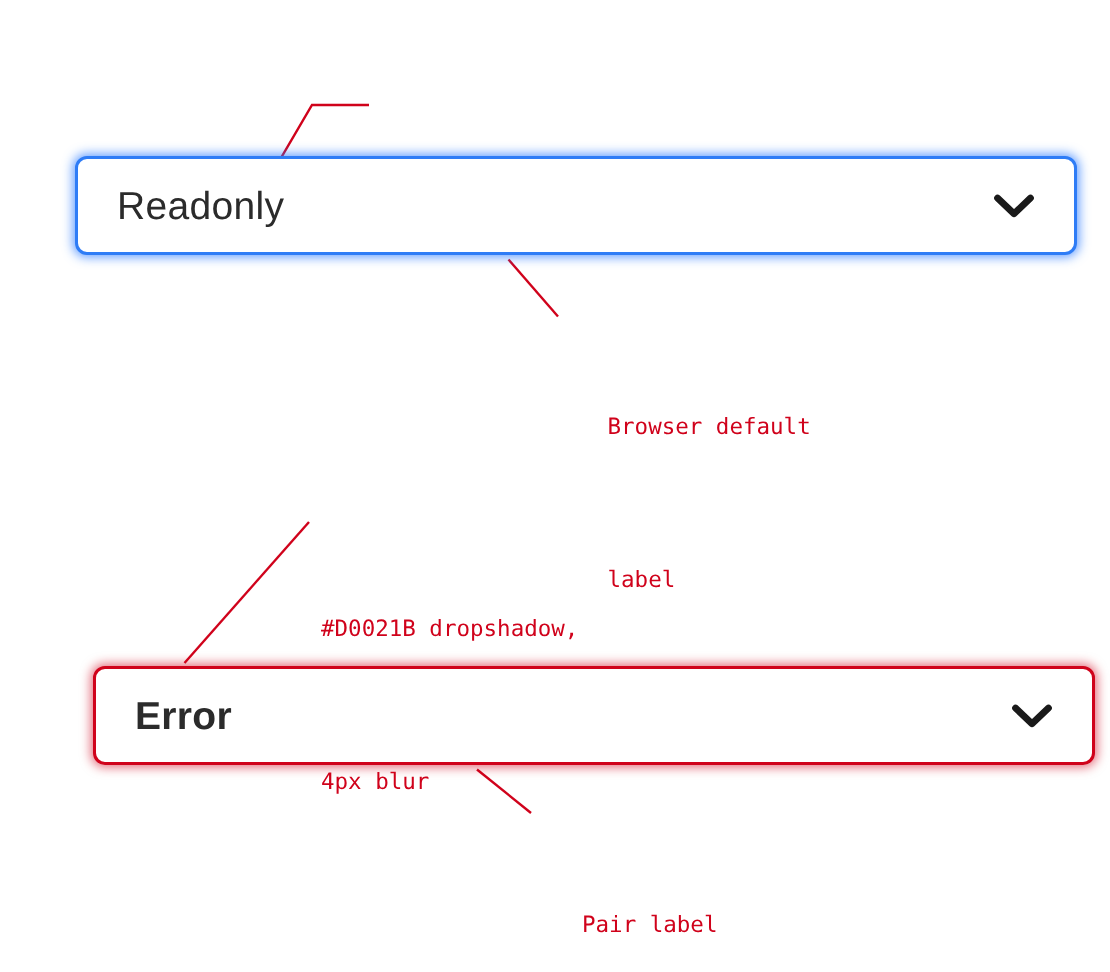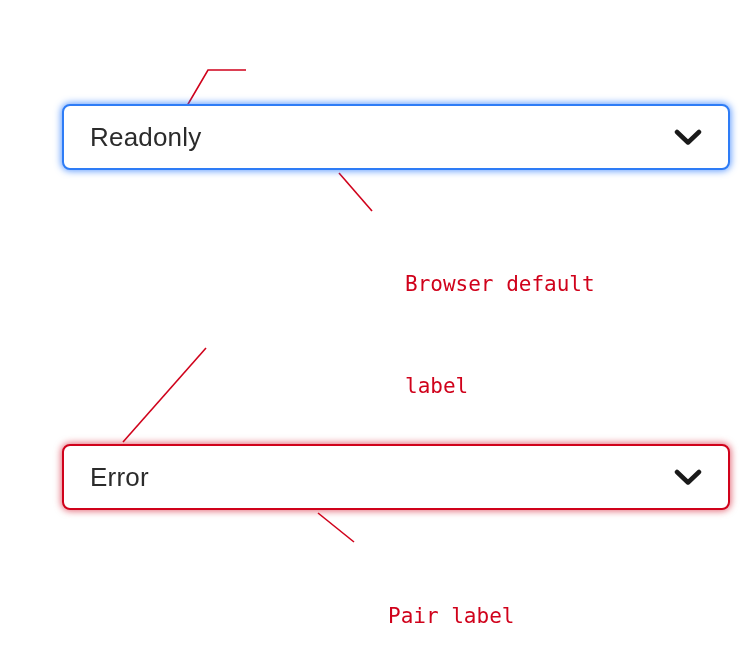--- a/index.html
+++ b/index.html
@@ -20,21 +20,21 @@
     left: 0;
     top: 0;
     width: 740px;
     height: 648px;
     pointer-events: none;
   }
   .ann {
     position: absolute;
     color: #D0021B;
     font-family: "DejaVu Sans Mono", monospace;
-    font-size: 21px;
+    font-size: 15px;
     line-height: 34px;
     white-space: pre;
   }
   .select {
     position: absolute;
     width: 612px;
     height: 62px;
     background: #ffffff;
     border-radius: 8px;
     display: flex;
@@ -44,20 +44,21 @@
     box-sizing: content-box;
     cursor: pointer;
   }
   .select.focus-state {
     border: 2px solid #2E7CF6;
     box-shadow: 0 0 7px 1px rgba(41, 121, 255, 0.75);
   }
   .select.error-state {
     border: 2px solid #D0021B;
     box-shadow: 0 0 7px 1px rgba(208, 2, 27, 0.6);
+    font-weight: bold;
   }
   .select-label {
     font-size: 26px;
     color: #2b2b2b;
     letter-spacing: 0.2px;
   }
   .chevron {
     display: inline-flex;
     align-items: center;
   }
@@ -71,34 +72,38 @@
     <polyline points="246,70 208,70 167,140" fill="none" stroke="#D0021B" stroke-width="1.6"></polyline>
     <line x1="339" y1="173" x2="372" y2="211" stroke="#D0021B" stroke-width="1.6"></line>
     <line x1="206" y1="348" x2="123" y2="442" stroke="#D0021B" stroke-width="1.6"></line>
     <line x1="318" y1="513" x2="354" y2="542" stroke="#D0021B" stroke-width="1.6"></line>
   </svg>
 
   <div class="ann" style="left:255px; top:53px;">
     <div>Large label</div>
   </div>
 
-  <div class="select focus-state" style="left:62px; top:104px;">
+  <div class="select focus-state" style="left:50px; top:104px;">
     <span class="select-label">Readonly</span>
     <span class="chevron">
       <svg width="28" height="17" viewBox="0 0 28 17">
         <polyline points="3,3 14,13.5 25,3" fill="none" stroke="#1a1a1a" stroke-width="4.5" stroke-linecap="round" stroke-linejoin="round"></polyline>
       </svg>
     </span>
   </div>
 
   <div class="ann" style="left:405px; top:199px;">
     <div>Browser default</div>
     <div>label</div>
   </div>
 
+  <div class="ann" style="left:214px; top:334px;">
+    <div>#D0021B dropshadow,</div>
+    <div>4px blur</div>
+  </div>
 
   <div class="select error-state" style="left:62px; top:444px;">
     <span class="select-label">Error</span>
     <span class="chevron">
       <svg width="28" height="17" viewBox="0 0 28 17">
         <polyline points="3,3 14,13.5 25,3" fill="none" stroke="#1a1a1a" stroke-width="4.5" stroke-linecap="round" stroke-linejoin="round"></polyline>
       </svg>
     </span>
   </div>
 

